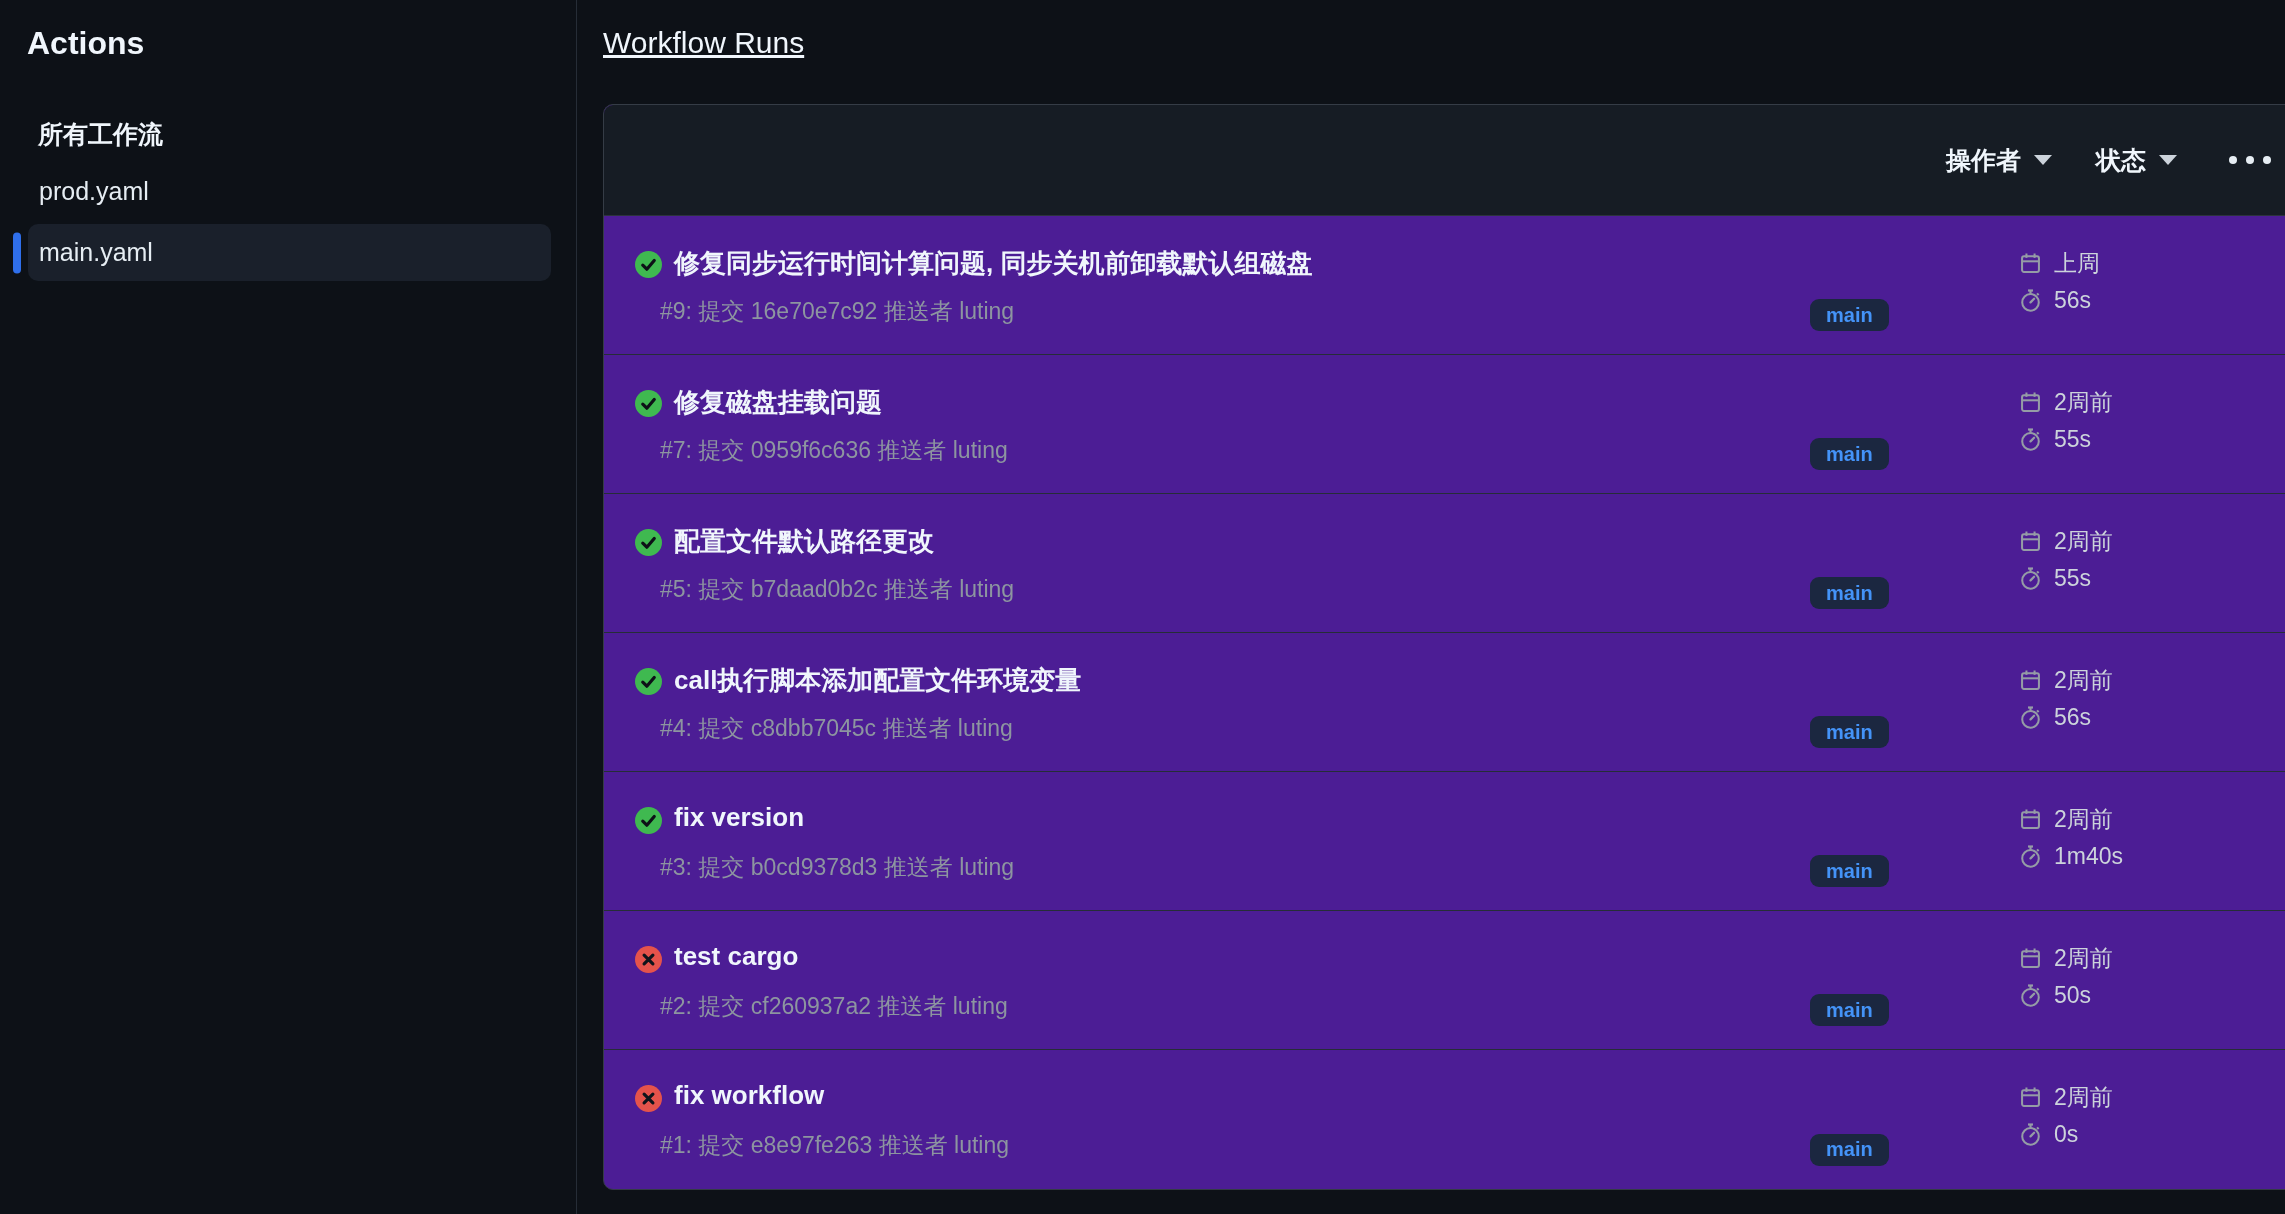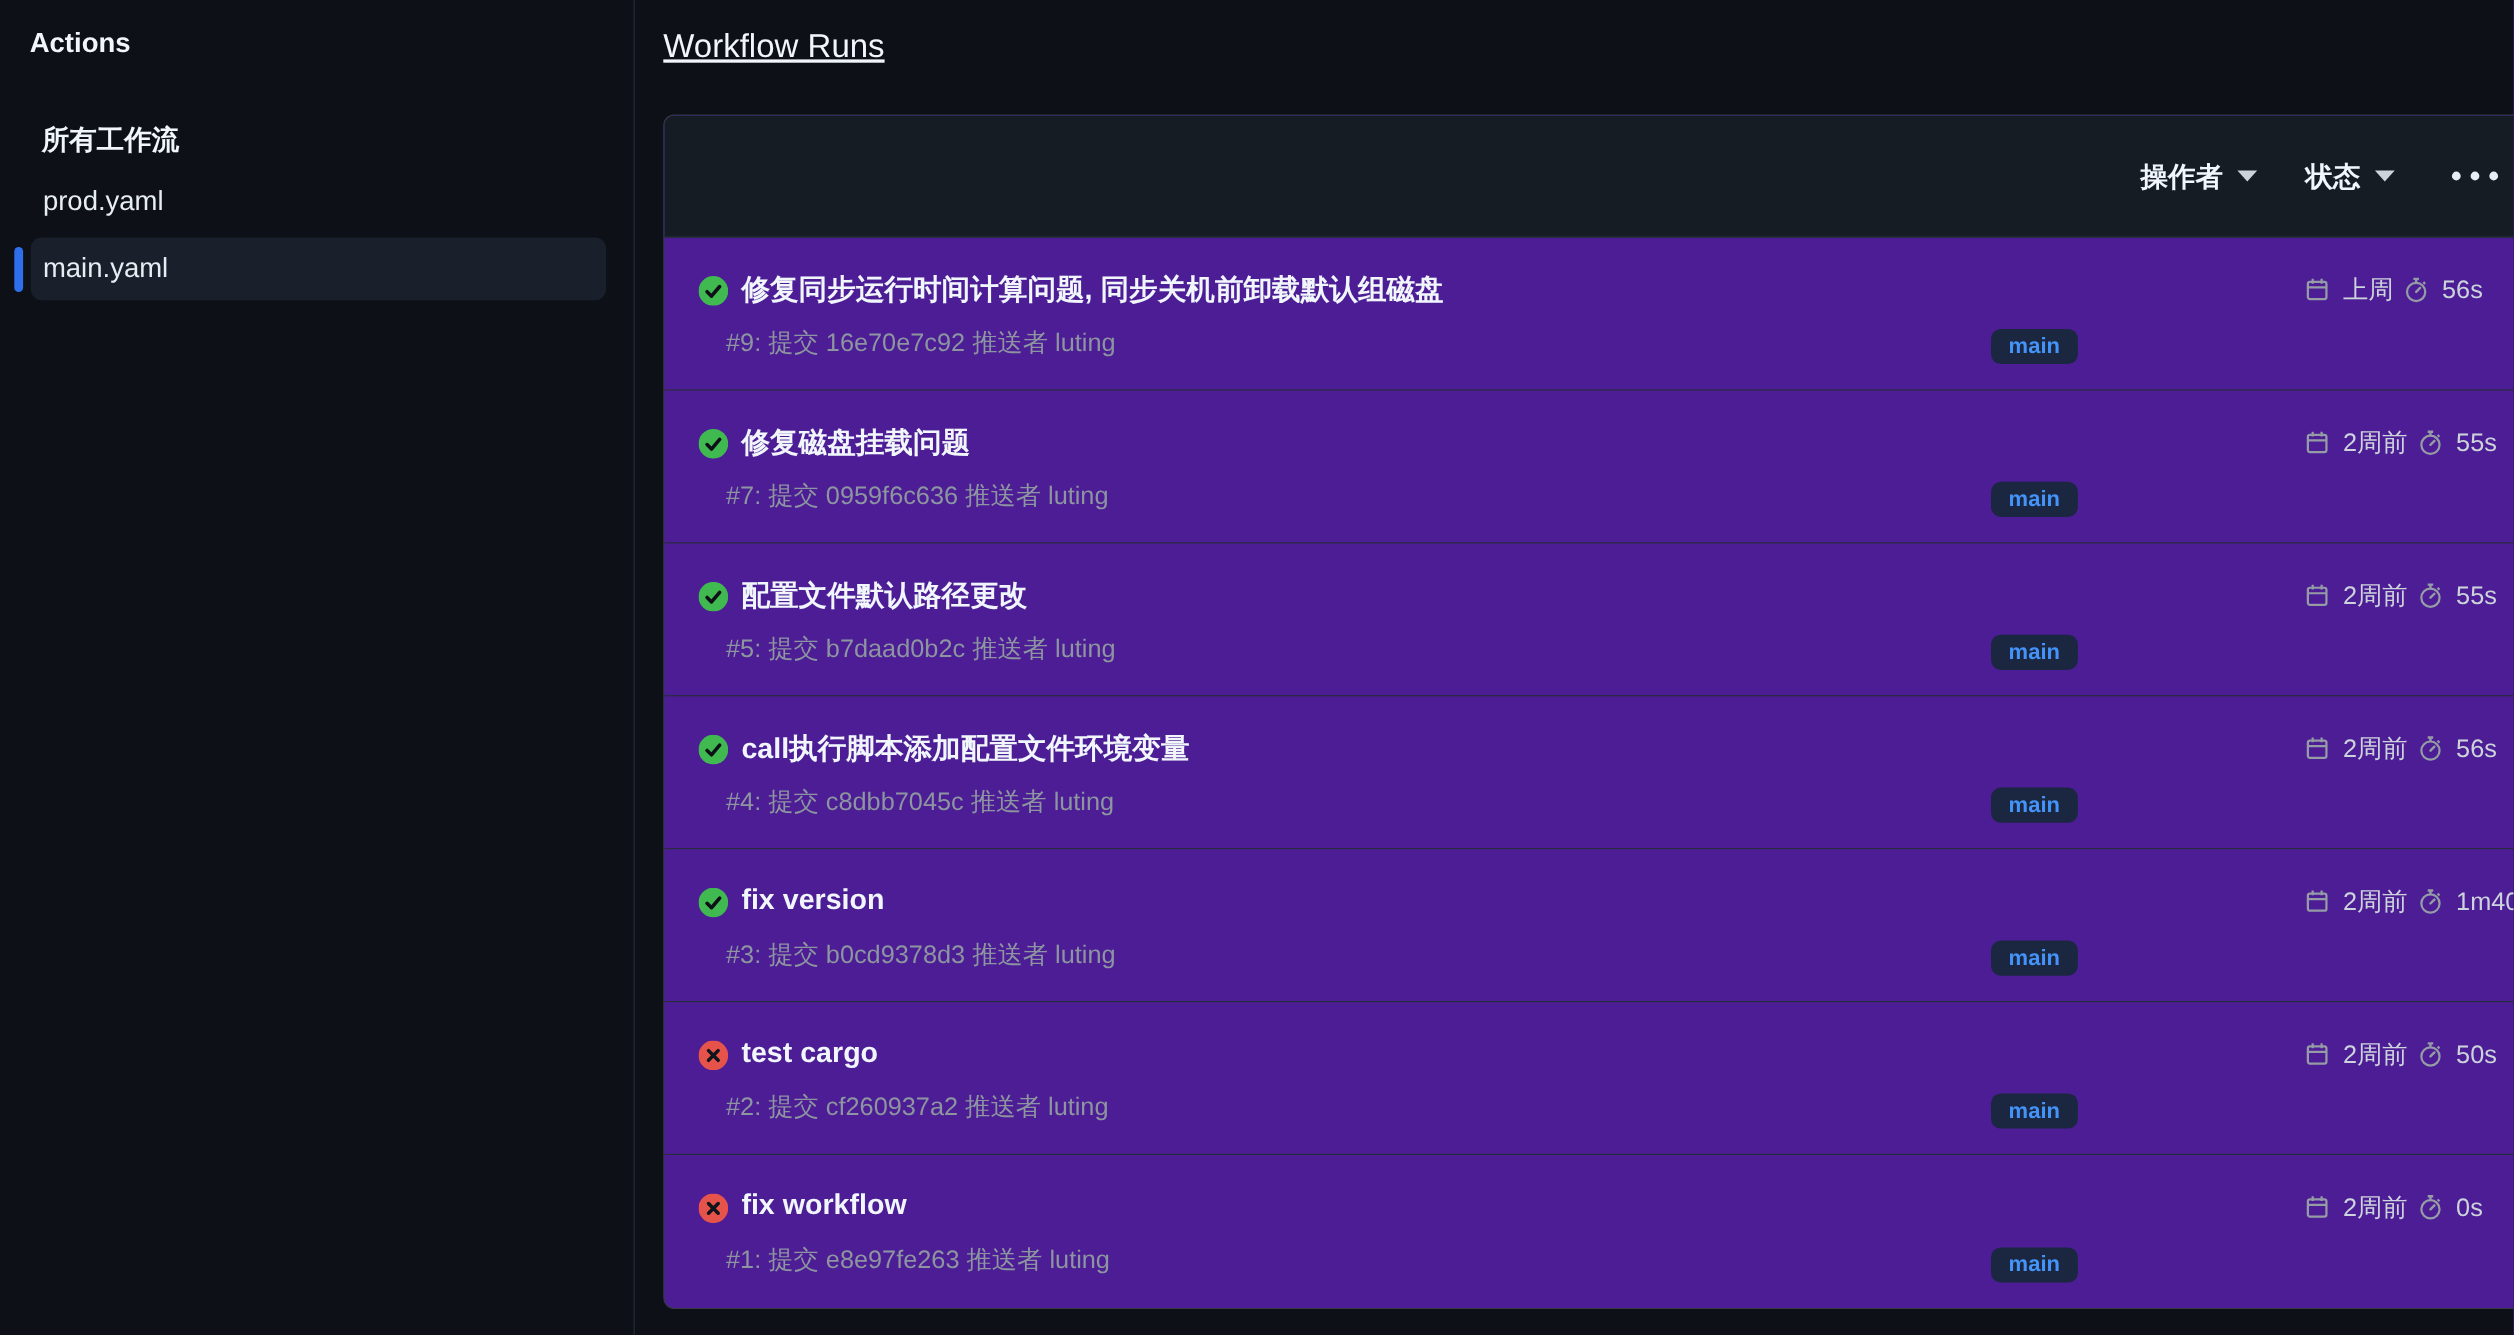--- a/index.html
+++ b/index.html
@@ -14,21 +14,21 @@
   }
 
   
   .sidebar {
     width: 577px; min-width: 577px;
     border-right: 1px solid #262d37;
     padding-top: 25px;
   }
   .sidebar-title {
     margin: 0 0 0 27px;
-    font-size: 25px;
+    font-size: 32px;
     font-weight: 700;
     color: #f0f6fc;
   }
   .workflows-label {
     margin: 56px 0 12px 38px;
     font-size: 25px;
     font-weight: 600;
     color: #f0f6fc;
     cursor: pointer;
   }
@@ -152,23 +152,23 @@
     font-size: 20px;
     font-weight: 700;
     display: flex;
     align-items: center;
     text-decoration: none;
     cursor: pointer;
     margin-top: 30px;
   }
   .run-times {
     position: absolute;
-    left: 1490px; top: 32px;
-    display: flex;
-    flex-direction: row;
+    left: 1414px; top: 32px;
+    display: flex;
+    flex-direction: column;
     gap: 8px;
     font-size: 23px;
     color: #ccd3db;
   }
   .time-line { display: flex; align-items: center; gap: 11px; }
   .time-line svg { display: block; }
 </style>
 </head>
 <body>
 

